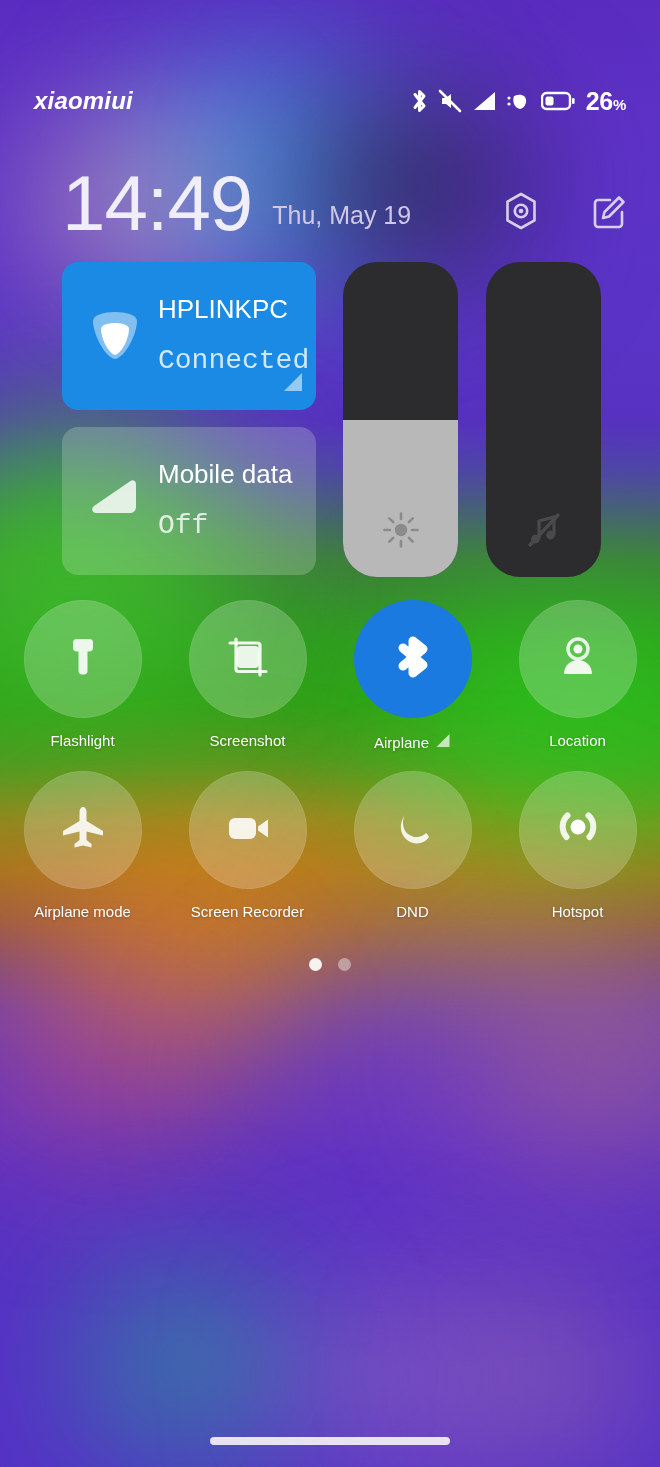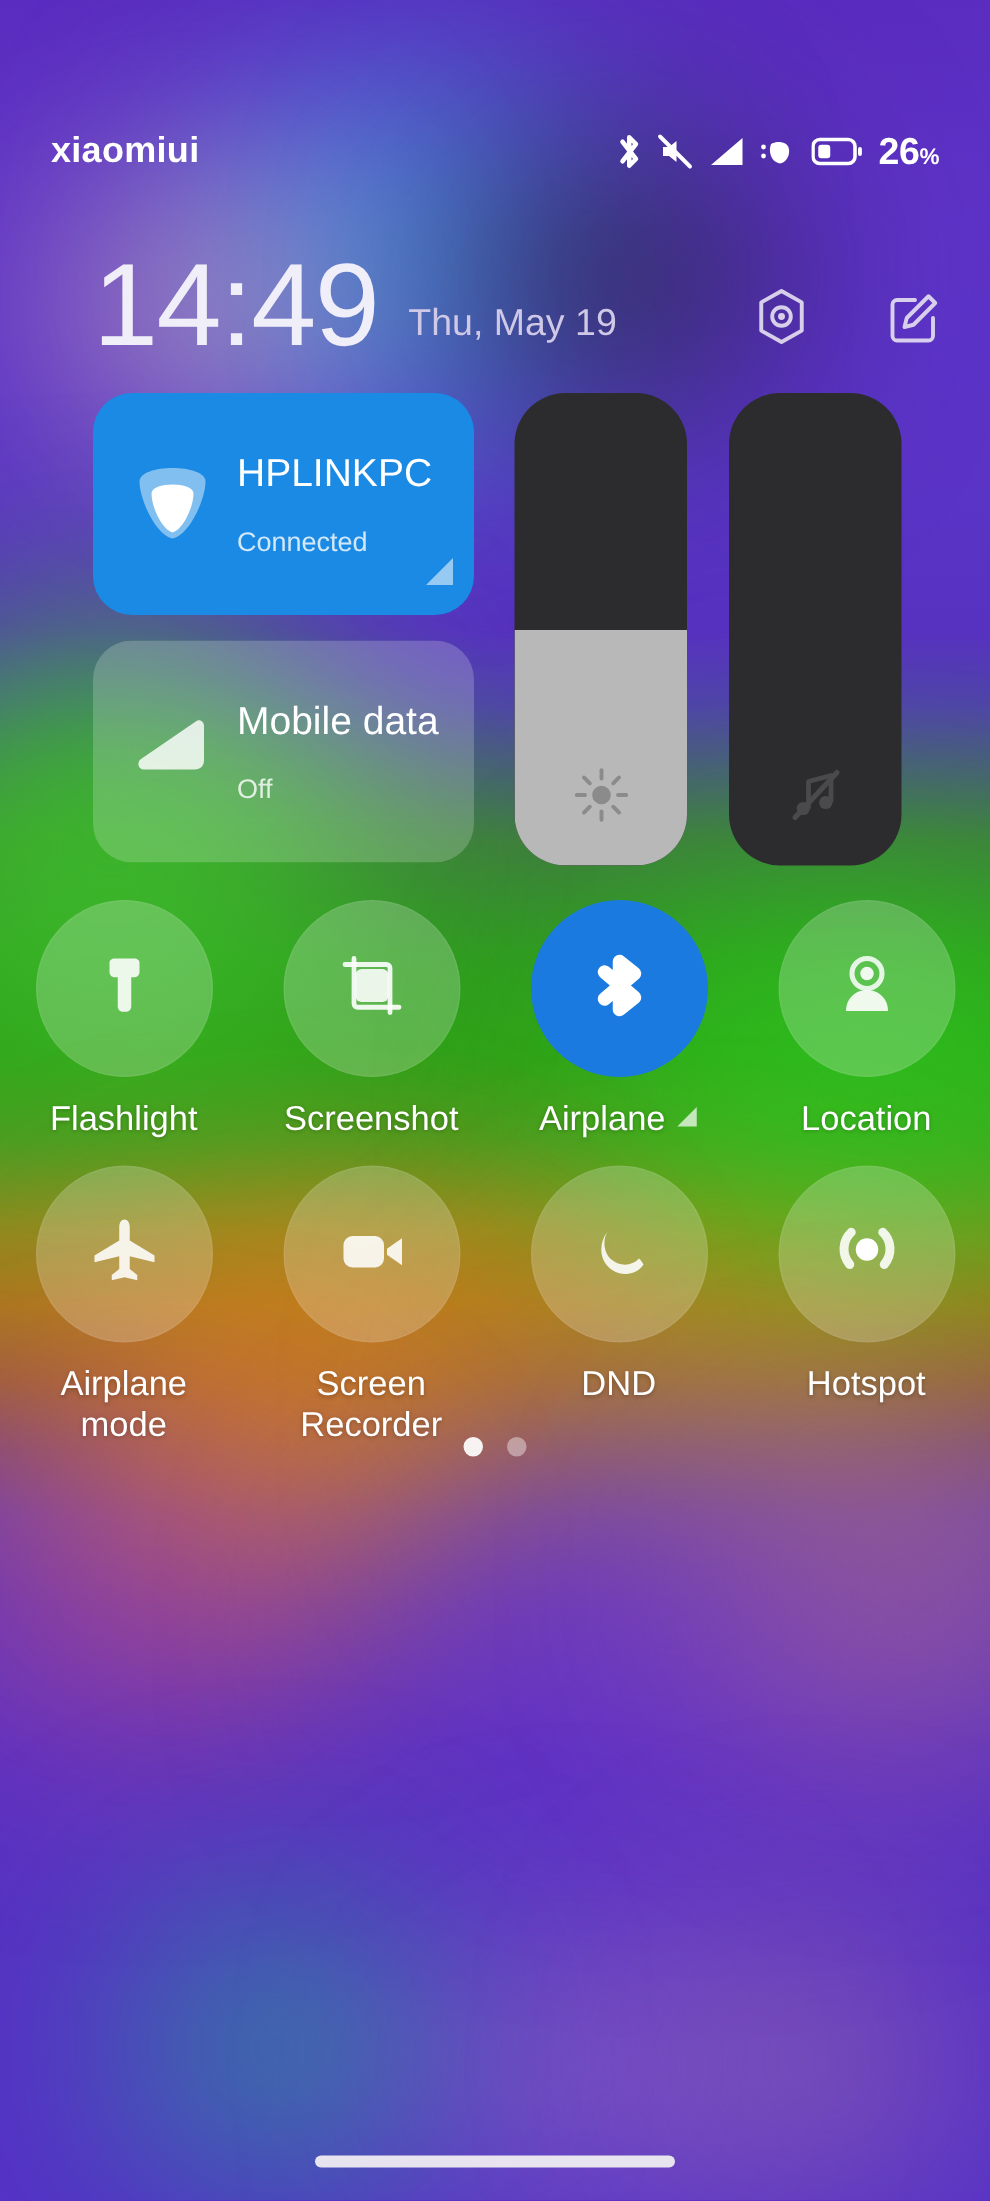--- a/index.html
+++ b/index.html
@@ -27,51 +27,51 @@
         #5f36bd 1070px, #5a31c3 1160px, #5730c4 1280px,
         #5630c6 1400px, #5530c6 1467px);
   }
 
   
   #statusbar {
     position:absolute; top:0; left:0; right:0; height:140px; z-index:5;
     display:flex; align-items:center; justify-content:space-between;
     padding:0 34px;
   }
-  #carrier { color:#fff; font-size:24px; font-weight:bold; letter-spacing:.2px; padding-top:62px; }
+  #carrier { color:#fff; font-size:24px; font-weight:bold; letter-spacing:.2px; padding-top:62px;font-style:italic; }
   #sysicons { display:flex; align-items:center; gap:9px; padding-top:62px; }
   #sysicons svg { display:block; }
   #battpct { color:#fff; font-size:25px; font-weight:bold; margin-left:2px; letter-spacing:-.3px; }
   #battpct .pct { font-size:15px; }
 
   
   #clockrow {
     position:absolute; top:150px; left:0; right:0; height:105px; z-index:5;
     display:flex; align-items:center; padding:0 30px 0 62px;gap:20px;
   }
   #time { color:#f0eef8; font-size:78px; font-weight:300; letter-spacing:-1px; line-height:1; }
   #date { color:#cfc8e6; font-size:25px; font-weight:400; padding-top:26px; }
   #hdr-actions { margin-left:auto; display:flex; align-items:center; gap:46px; padding-top:16px; }
   .hdr-ico { width:42px; height:42px; opacity:.9; }
 
   
   #toppanel { position:absolute; top:262px; left:0; right:0; height:320px; z-index:5; }
 
   .card {
     position:absolute; left:62px; width:254px; height:148px;
-    border-radius:26px; display:flex; align-items:center; padding:0 0 0 22px;
+    border-radius:16px; display:flex; align-items:center; padding:0 0 0 22px;
     overflow:hidden;
   }
   #card-wifi { top:0; background:#1a8ae5; }
   #card-data { top:165px; background:rgba(255,255,255,.20); backdrop-filter:blur(12px); }
 
   .card-ico { width:62px; flex:0 0 62px; display:flex; align-items:center; justify-content:center; }
   .card-txt { margin-left:12px; min-width:0; }
   .card-title { color:#fff; font-size:26px; font-weight:400; white-space:nowrap; line-height:1.15; }
-  .card-sub { color:rgba(255,255,255,.80); font-size:18px; font-weight:400; margin-top:20px; line-height:1.15; }
+  .card-sub { color:rgba(255,255,255,.80); font-size:28px; font-weight:400; margin-top:20px; line-height:1.15;font-family:Liberation Mono, monospace; }
   .card-corner { position:absolute; right:12px; bottom:12px; }
 
   .slider {
     position:absolute; top:0; width:115px; height:315px; border-radius:34px;
     background:#2c2c2e; overflow:hidden;
   }
   #slider-bright { left:343px; }
   #slider-vol { left:486px; }
   .slider-fill { position:absolute; left:0; right:0; bottom:0; background:#b8b8b8; }
   .slider-ico { position:absolute; left:0; right:0; bottom:26px; display:flex; justify-content:center; }
@@ -83,21 +83,21 @@
   }
   .toggle { display:flex; flex-direction:column; align-items:center; }
   .toggle-circle {
     width:118px; height:118px; border-radius:50%;
     background:rgba(255,255,255,.22);
     display:flex; align-items:center; justify-content:center;
     box-shadow:inset 0 0 0 1px rgba(255,255,255,.06);
   }
   .toggle.on .toggle-circle { background:#1a7ae0; box-shadow:none; }
   .toggle-label {
-    margin-top:14px; color:#fff; font-size:23px; font-weight:400;
+    margin-top:14px; color:#fff; font-size:15px; font-weight:400;
     text-align:center; line-height:1.18; max-width:130px;
     text-shadow:0 1px 3px rgba(0,0,0,.25);
     display:flex; align-items:center; justify-content:center; gap:5px;
   }
   .lbl-arrow { display:inline-block; }
 
   
   #dots {
     position:absolute; top:958px; left:0; right:0; z-index:5;
     display:flex; justify-content:center; gap:16px;

